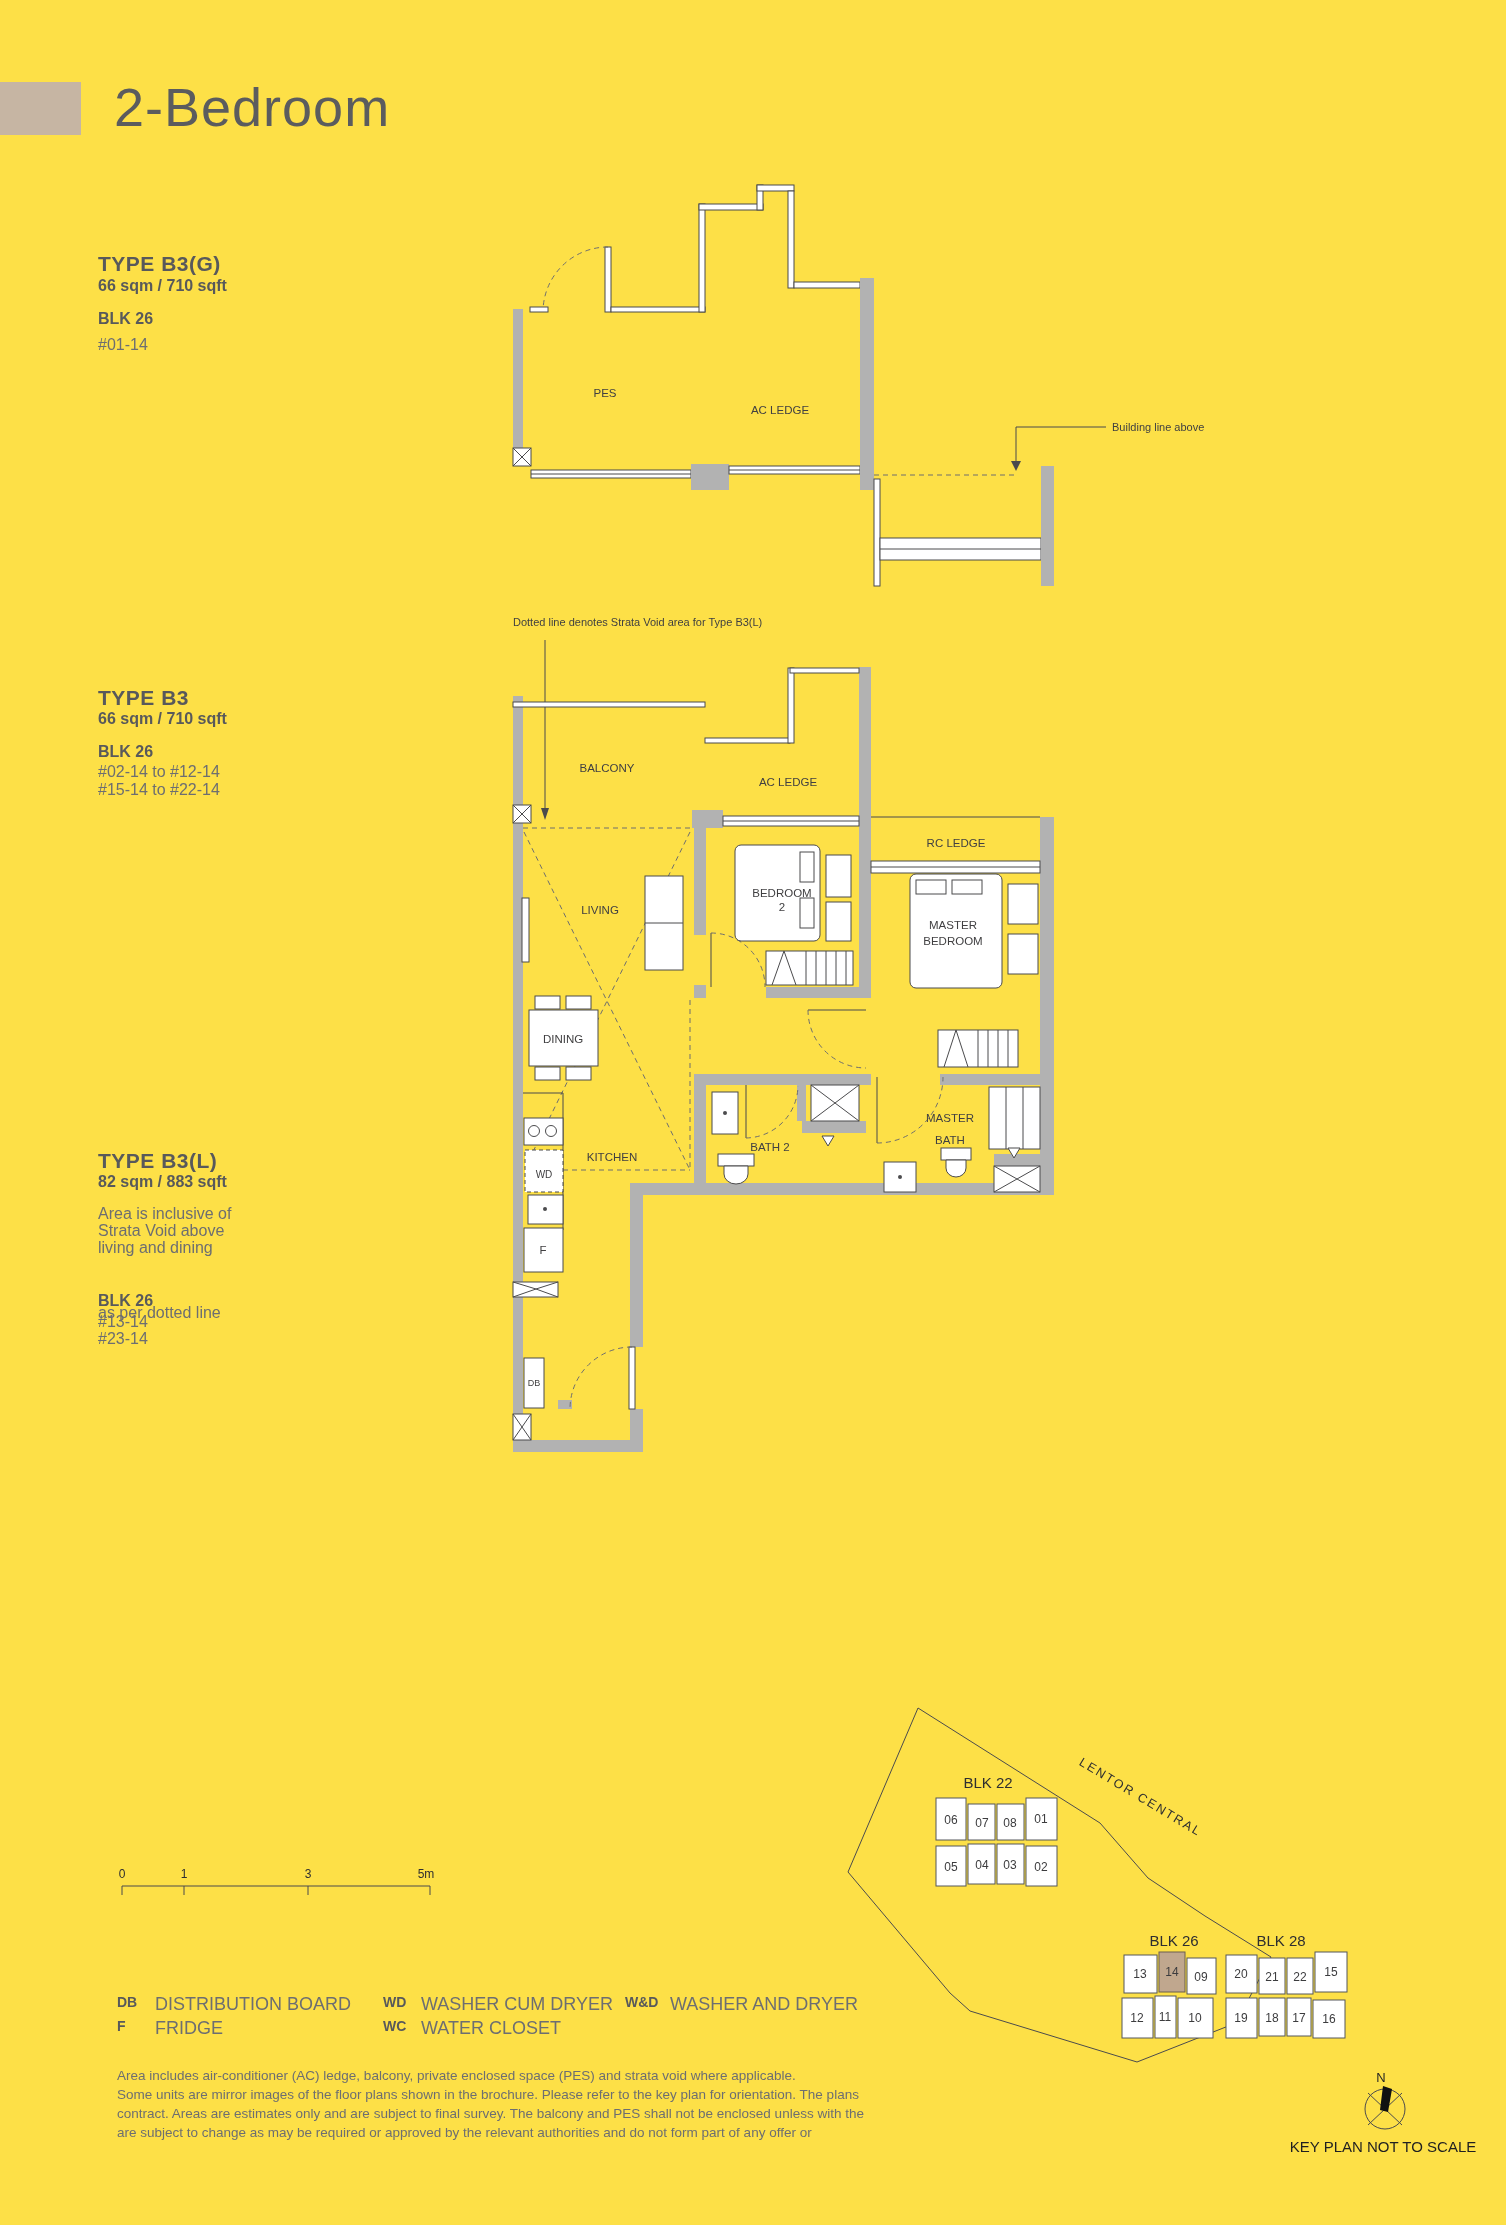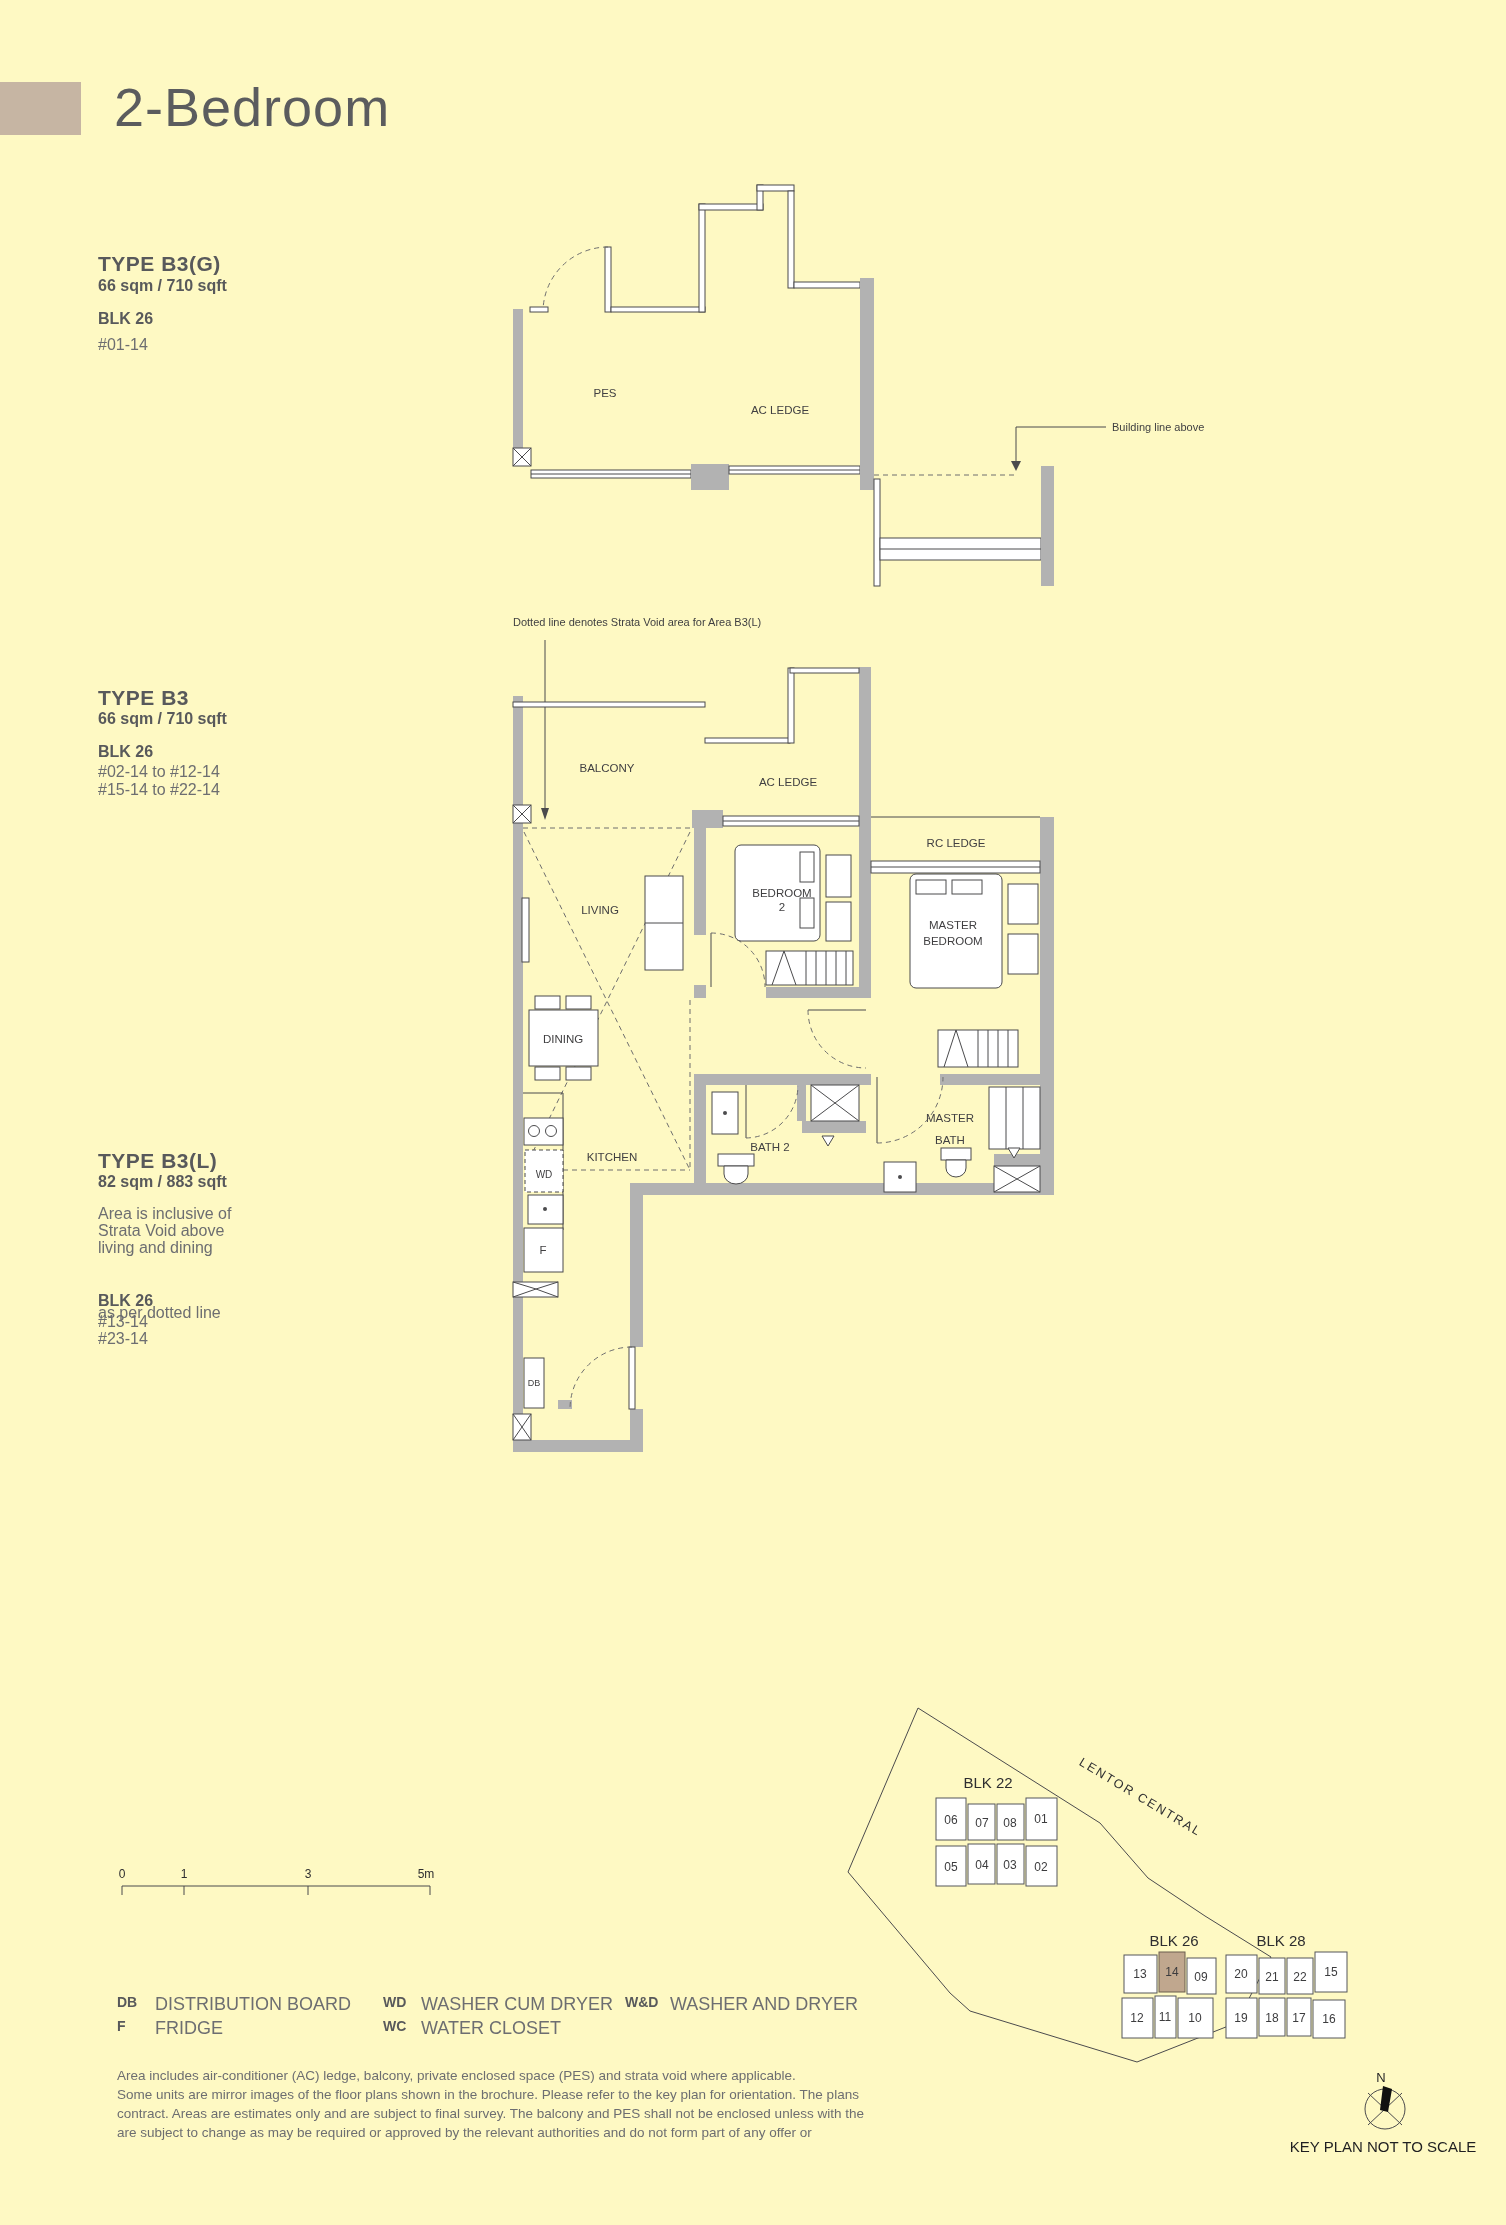--- a/index.html
+++ b/index.html
@@ -1,16 +1,16 @@
 <!DOCTYPE html>
 <html><head>
 <meta charset="utf-8">
 <style>
   html,body{margin:0;padding:0;background:#ffffff;}
-  #page{position:relative;width:1506px;height:2225px;background:#fef9c3;overflow:hidden;
+  #page{position:relative;width:1506px;height:2225px;background:#fde047;overflow:hidden;
         font-family:"Liberation Sans",sans-serif;}
   .abs{position:absolute;}
   
   #accent-block{left:0;top:82px;width:81px;height:53px;background:#c6b5a3;}
   #page-title{left:114px;top:76px;font-size:54px;font-weight:400;color:#5b5c5e;letter-spacing:1px;}
   
   .t-name{font-size:21px;font-weight:700;color:#58595b;letter-spacing:.5px;}
   .t-area{font-size:16px;font-weight:700;color:#58595b;}
   .t-blk{font-size:16px;font-weight:700;color:#58595b;}
   .t-unit,.t-note{font-size:16px;font-weight:400;color:#6d6e71;}
@@ -61,21 +61,21 @@
   <div class="abs t-name" style="left:98px;top:1149px">TYPE B3(L)</div>
   <div class="abs t-area" style="left:98px;top:1173px">82 sqm / 883 sqft</div>
   <div class="abs t-note" style="left:98px;top:1205px">Area is inclusive of</div>
   <div class="abs t-note" style="left:98px;top:1222px">Strata Void above</div>
   <div class="abs t-note" style="left:98px;top:1239px">living and dining</div>
   <div class="abs t-note" style="left:98px;top:1304px">as per dotted line</div>
   <div class="abs t-blk" style="left:98px;top:1292px">BLK 26</div>
   <div class="abs t-unit" style="left:98px;top:1313px">#13-14</div>
   <div class="abs t-unit" style="left:98px;top:1330px">#23-14</div>
 
-  <div class="abs" id="strata-note">Dotted line denotes Strata Void area for Area B3(L)</div>
+  <div class="abs" id="strata-note">Dotted line denotes Strata Void area for Type B3(L)</div>
 
   <svg style="left:500px;top:170px" width="720" height="430" viewBox="500 170 720 430">
     <g>
       <rect class="dl" x="605" y="247" width="6" height="65"></rect>
       <path class="dash" d="M608,247 A65,65 0 0 0 543,312"></path>
     </g>
     <g>
       <rect class="dl" x="530" y="307" width="18" height="5"></rect>
       <rect class="dl" x="611" y="307" width="94" height="5"></rect>
       <rect class="w" x="513" y="309" width="10" height="139"></rect>

